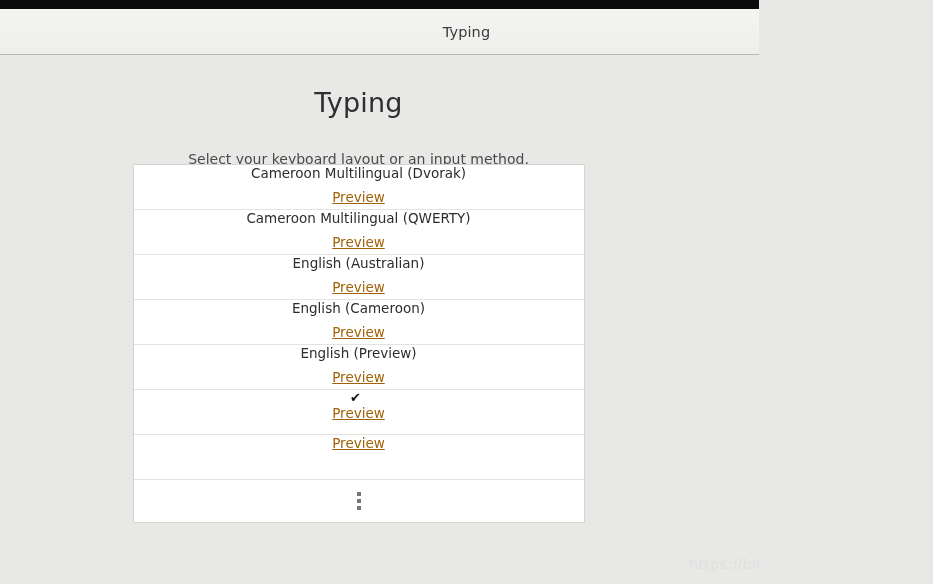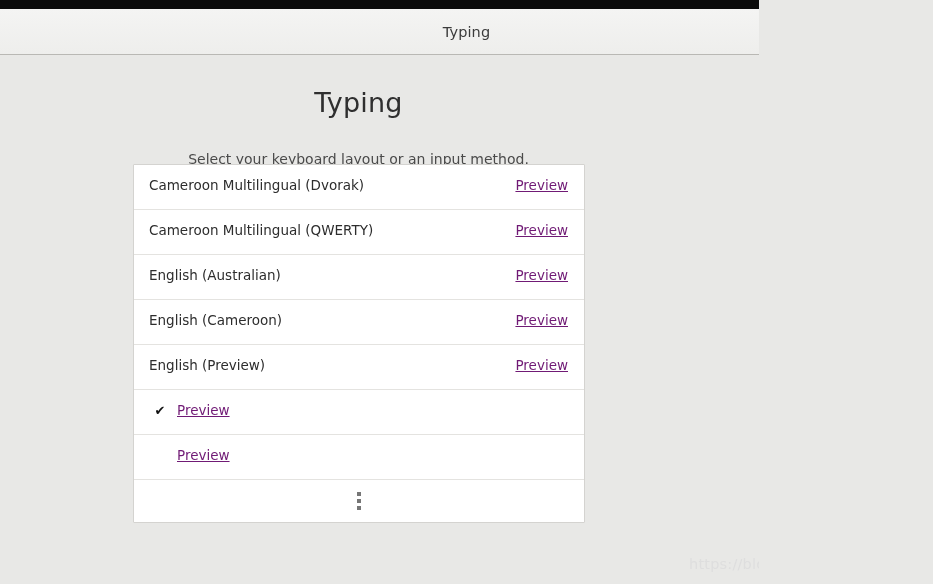--- a/index.html
+++ b/index.html
@@ -154,39 +154,40 @@
   }
   .layout-row {
     position: relative;
     height: 45px;
     border-bottom: 1px solid #e4e3e0;
     display: flex;
     align-items: center;
     padding: 0 16px 4px 15px;
     background: #ffffff;
     cursor: pointer;
+    flex-direction: column;
   }
   .layout-row:last-child { border-bottom: none; }
 
   .row-label {
     flex: 1;
     font-size: 13.5px;
     color: #2d2d2d;
     white-space: nowrap;
   }
   .row-check {
     width: 22px;
     text-align: center;
     font-size: 13px;
     color: #111111;
     margin-right: 6px;
   }
   .row-preview {
     font-size: 13.5px;
-    color: #701a75;
+    color: #a16207;
     text-decoration: underline;
     cursor: pointer;
     white-space: nowrap;
   }
 
   .layout-row-more {
     position: relative;
     height: 42px;
     background: #ffffff;
     display: flex;

